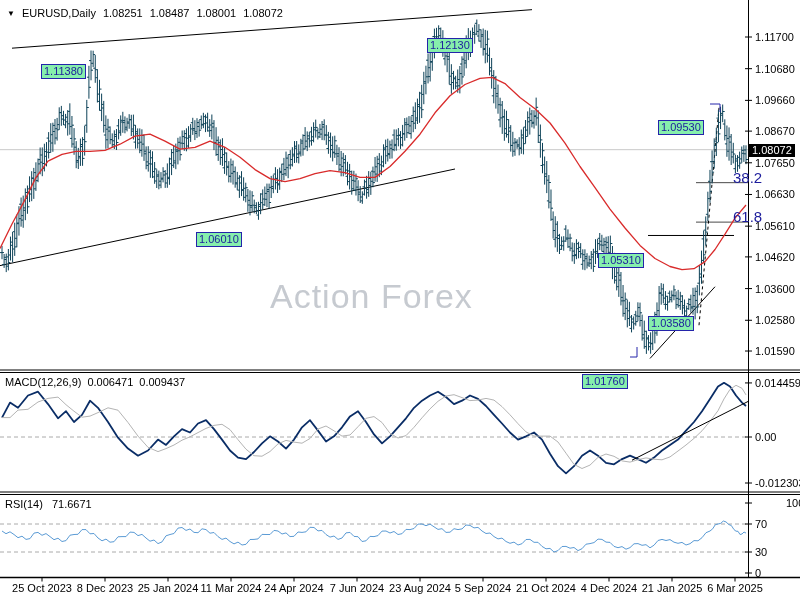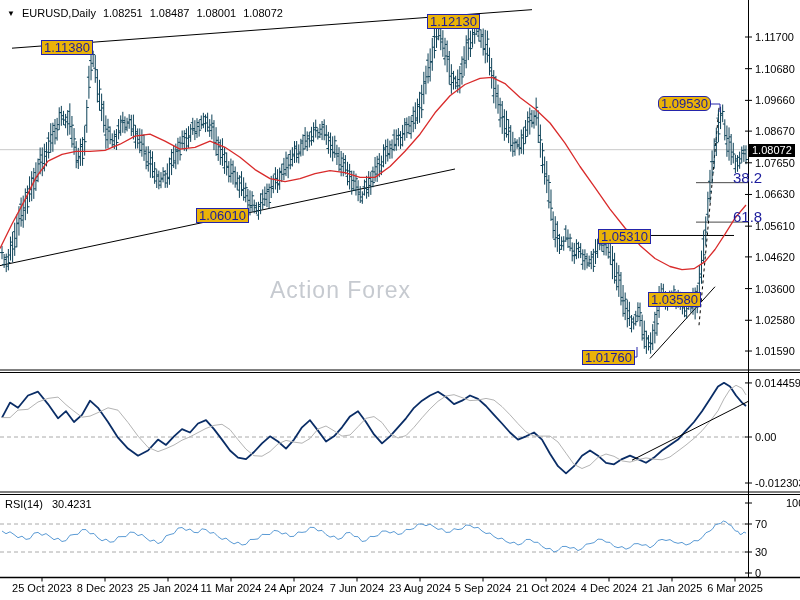--- a/index.html
+++ b/index.html
@@ -1,28 +1,28 @@
 <!DOCTYPE html>
 <html><head>
 <meta charset="utf-8">
 <style>
   html,body{margin:0;padding:0;background:#fff;}
   #app{position:relative;width:800px;height:600px;background:#fff;overflow:hidden;
        font-family:"Liberation Sans",sans-serif;-webkit-font-smoothing:antialiased;}
-  #wm{position:absolute;left:270px;top:277px;font-size:23px;letter-spacing:1px;color:#c6cad0;z-index:1;}
+  #wm{position:absolute;left:270px;top:277px;font-size:34px;letter-spacing:1px;color:#c6cad0;z-index:1;}
   #cv{position:absolute;left:0;top:0;z-index:2;}
   #labels{position:absolute;left:0;top:0;width:800px;height:600px;z-index:3;pointer-events:none;}
   .hdr{position:absolute;left:7px;top:7px;font-size:11px;color:#000;display:flex;gap:7px;align-items:center;z-index:4;}
   .hdr .arrow{font-size:8px;color:#000;cursor:pointer;pointer-events:auto;}
   .ind-hdr{position:absolute;font-size:11px;color:#000;display:flex;gap:6px;z-index:4;}
   #macd-hdr{left:5px;top:376px;}
   #rsi-hdr{left:5px;top:498px;gap:9px;}
   .axlab{position:absolute;left:755px;font-size:11px;color:#000;white-space:nowrap;}
-  .flag{position:absolute;border:1px solid #2424aa;background:#eab308;color:#1c1c9c;font-size:13px;
-        line-height:13px;padding:0 2px;white-space:nowrap;z-index:4;pointer-events:auto;}
+  .flag{position:absolute;border:1px solid #2424aa;background:#86efac;color:#1c1c9c;font-size:11px;
+        line-height:13px;padding:0 2px;white-space:nowrap;z-index:4;pointer-events:auto;margin-top:24px;}
   .fiblab{position:absolute;font-size:15px;color:#1c1c9c;white-space:nowrap;}
   .datelab{position:absolute;top:582px;font-size:11px;color:#000;transform:translateX(-50%);white-space:nowrap;}
   .curtag{position:absolute;left:749px;top:144px;background:#000;color:#fff;font-size:11px;
           line-height:13px;padding:0 3px;z-index:5;}
 </style>
 </head>
 <body>
 
 <div id="app">
   <div id="wm" style="color: rgb(198, 202, 208);">Action Forex</div>
@@ -84,31 +84,36 @@
       <line x1="735" y1="577.5" x2="735" y2="581.5" stroke="#000000" stroke-width="1"></line>
     </svg>
   <div class="hdr">
     <span class="arrow">▼</span>
     <span>EURUSD,Daily</span>
     <span>1.08251</span>
     <span>1.08487</span>
     <span>1.08001</span>
     <span>1.08072</span>
   </div>
+  <div id="macd-hdr" class="ind-hdr">
+    <span>MACD(12,26,9)</span>
+    <span>0.006471</span>
+    <span>0.009437</span>
+  </div>
   <div id="rsi-hdr" class="ind-hdr">
     <span>RSI(14)</span>
-    <span>30.4231</span>
+    <span>71.6671</span>
   </div>
   <div class="curtag">1.08072</div>
   <div id="labels">
       <div class="fiblab" style="left: 733px; top: 168.671px;">38.2</div>
       <div class="fiblab" style="left: 733px; top: 208.118px;">61.8</div>
       <div class="flag" style="left: 41px; top: 40px;">1.11380</div>
       <div class="flag" style="left: 427px; top: 14px;">1.12130</div>
-      <div class="flag" style="left: 658px; top: 96px; border-radius: 6px;">1.09530</div>
+      <div class="flag" style="left: 658px; top: 96px;">1.09530</div>
       <div class="flag" style="left: 196px; top: 208px;">1.06010</div>
       <div class="flag" style="left: 598px; top: 229px;">1.05310</div>
       <div class="flag" style="left: 648px; top: 292px;">1.03580</div>
       <div class="flag" style="left: 582px; top: 350px;">1.01760</div>
       <div class="axlab" style="top: 31px;">1.11700</div>
       <div class="axlab" style="top: 62.6812px;">1.10680</div>
       <div class="axlab" style="top: 94.3624px;">1.09660</div>
       <div class="axlab" style="top: 125.112px;">1.08670</div>
       <div class="axlab" style="top: 156.793px;">1.07650</div>
       <div class="axlab" style="top: 188.474px;">1.06630</div>

